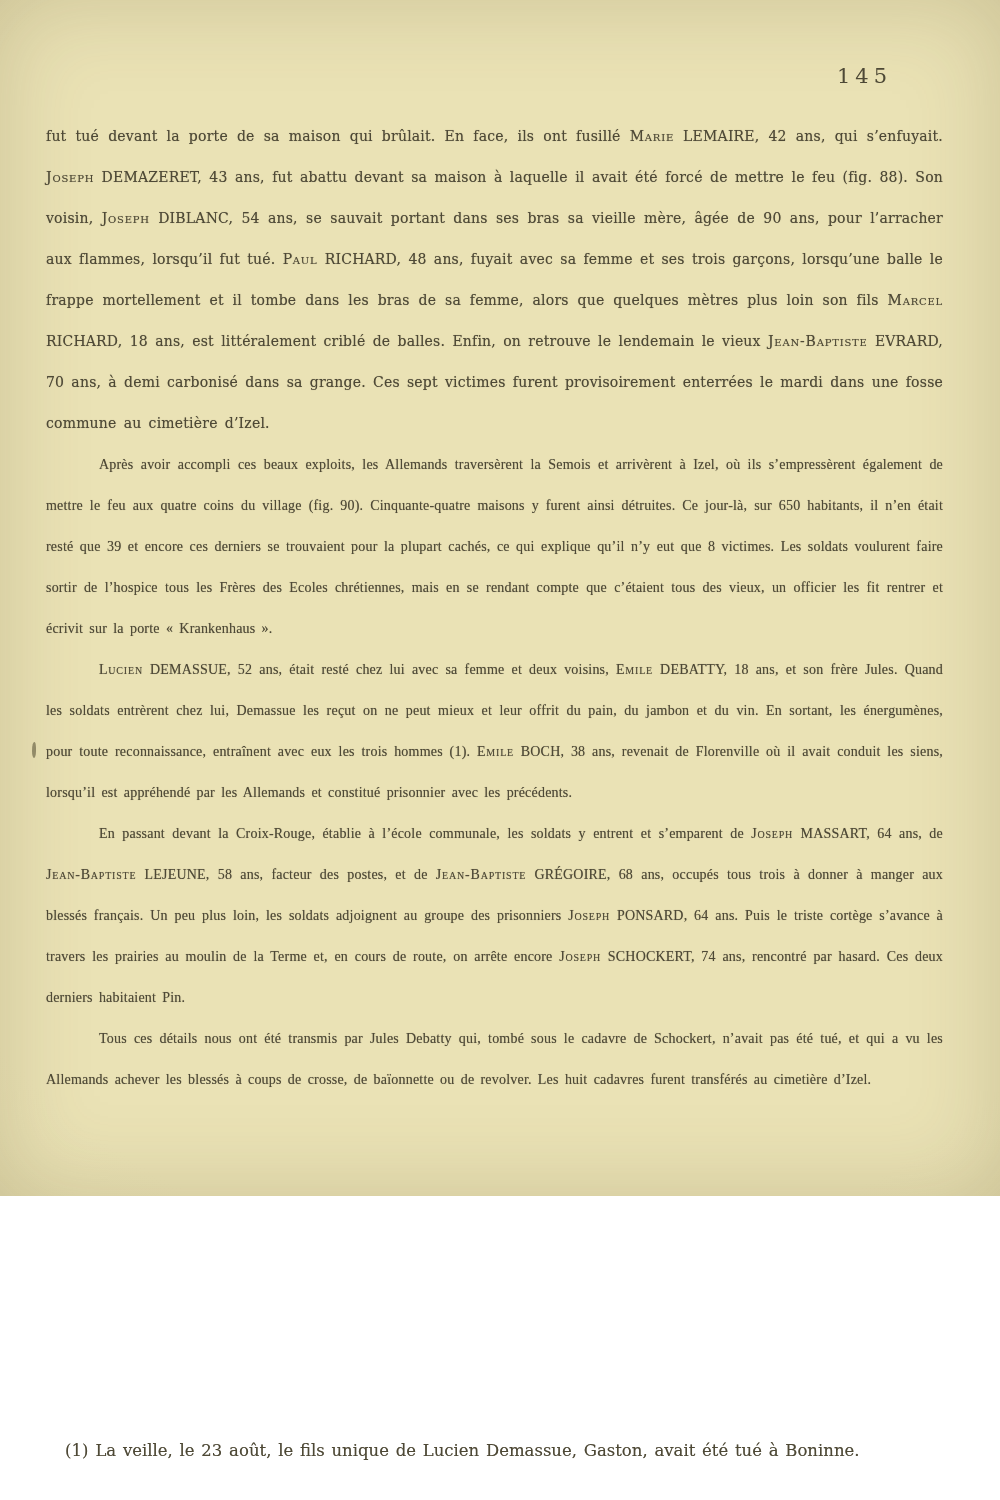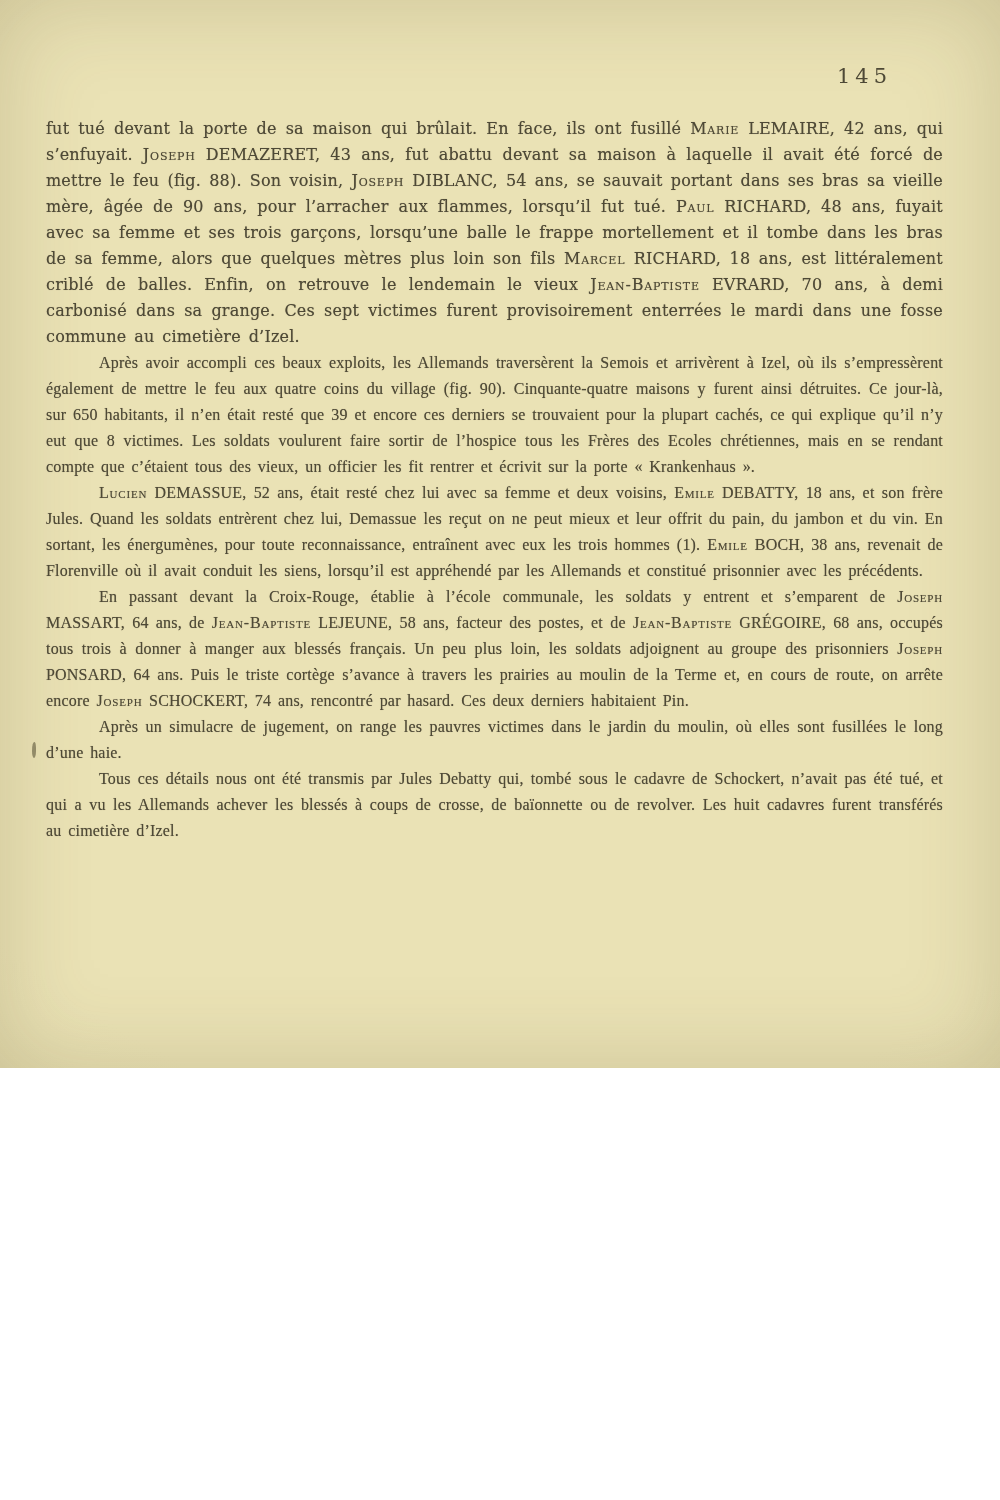--- a/index.html
+++ b/index.html
@@ -10,21 +10,21 @@
   html, body {
     margin: 0;
     padding: 0;
     width: 1000px;
     height: 1500px;
     overflow: hidden;
   }
   .page {
     position: relative;
     width: 1000px;
-    height: 1068px;
+    height: 1196px;
     background:
       radial-gradient(ellipse 130% 110% at 52% 46%,
         var(--paper) 55%,
         #e4dcae 80%,
         var(--paper-edge) 100%);
     box-shadow: inset 0 0 90px rgba(95, 84, 40, 0.22);
     color: var(--ink);
     font-family: "DejaVu Serif", "Liberation Serif", serif;
   }
   .page-number {
@@ -33,22 +33,22 @@
     right: 108px;
     font-size: 21px;
     letter-spacing: 5px;
     color: var(--ink);
   }
   .text-block {
     position: absolute;
     top: 116px;
     left: 46px;
     width: 897px;
-    font-size: 16px;
-    line-height: 26px;
+    font-size: 14px;
+    line-height: 41px;
     text-align: justify;
     word-spacing: 2.5px;
     letter-spacing: 0.2px;
     text-shadow: 0 0 0.7px rgba(78, 73, 54, 0.55);
   }
   .para {
     margin: 0;
   }
   .para.indent {
     text-indent: 53px;
@@ -87,19 +87,21 @@
 <body>
 
 <div class="page">
   <div class="page-number">145</div>
 
   <div class="text-block">
       <p class="para"><span>fut tué devant la porte de sa maison qui brûlait. En face, ils ont fusillé </span><span class="sc">Marie</span><span> LEMAIRE, 42 ans, qui s’enfuyait. </span><span class="sc">Joseph</span><span> DEMAZERET, 43 ans, fut abattu devant sa maison à laquelle il avait été forcé de mettre le feu (fig. 88). Son voisin, </span><span class="sc">Joseph</span><span> DIBLANC, 54 ans, se sauvait portant dans ses bras sa vieille mère, âgée de 90 ans, pour l’arracher aux flammes, lorsqu’il fut tué. </span><span class="sc">Paul</span><span> RICHARD, 48 ans, fuyait avec sa femme et ses trois garçons, lorsqu’une balle le frappe mortellement et il tombe dans les bras de sa femme, alors que quelques mètres plus loin son fils </span><span class="sc">Marcel</span><span> RICHARD, 18 ans, est littéralement criblé de balles. Enfin, on retrouve le lendemain le vieux </span><span class="sc">Jean-Baptiste</span><span> EVRARD, 70 ans, à demi carbonisé dans sa grange. Ces sept victimes furent provisoirement enterrées le mardi dans une fosse commune au cimetière d’Izel.</span></p>
       <p class="para indent"><span>Après avoir accompli ces beaux exploits, les Allemands traversèrent la Semois et arrivèrent à Izel, où ils s’empressèrent également de mettre le feu aux quatre coins du village (fig. 90). Cinquante-quatre maisons y furent ainsi détruites. Ce jour-là, sur 650 habitants, il n’en était resté que 39 et encore ces derniers se trouvaient pour la plupart cachés, ce qui explique qu’il n’y eut que 8 victimes. Les soldats voulurent faire sortir de l’hospice tous les Frères des Ecoles chrétiennes, mais en se rendant compte que c’étaient tous des vieux, un officier les fit rentrer et écrivit sur la porte « Krankenhaus ».</span></p>
       <p class="para indent"><span class="sc">Lucien</span><span> DEMASSUE, 52 ans, était resté chez lui avec sa femme et deux voisins, </span><span class="sc">Emile</span><span> DEBATTY, 18 ans, et son frère Jules. Quand les soldats entrèrent chez lui, Demassue les reçut on ne peut mieux et leur offrit du pain, du jambon et du vin. En sortant, les énergumènes, pour toute reconnaissance, entraînent avec eux les trois hommes (1). </span><span class="sc">Emile</span><span> BOCH, 38 ans, revenait de Florenville où il avait conduit les siens, lorsqu’il est appréhendé par les Allemands et constitué prisonnier avec les précédents.</span></p>
       <p class="para indent"><span>En passant devant la Croix-Rouge, établie à l’école communale, les soldats y entrent et s’emparent de </span><span class="sc">Joseph</span><span> MASSART, 64 ans, de </span><span class="sc">Jean-Baptiste</span><span> LEJEUNE, 58 ans, facteur des postes, et de </span><span class="sc">Jean-Baptiste</span><span> GRÉGOIRE, 68 ans, occupés tous trois à donner à manger aux blessés français. Un peu plus loin, les soldats adjoignent au groupe des prisonniers </span><span class="sc">Joseph</span><span> PONSARD, 64 ans. Puis le triste cortège s’avance à travers les prairies au moulin de la Terme et, en cours de route, on arrête encore </span><span class="sc">Joseph</span><span> SCHOCKERT, 74 ans, rencontré par hasard. Ces deux derniers habitaient Pin.</span></p>
-      <p class="para indent"><span>Après un simulacre de jugement, on range les pauvres victimes dans le jardin du moulin, où elles sont fusillées le long d’une haie.</span></p>
       <p class="para indent"><span>Tous ces détails nous ont été transmis par Jules Debatty qui, tombé sous le cadavre de Schockert, n’avait pas été tué, et qui a vu les Allemands achever les blessés à coups de crosse, de baïonnette ou de revolver. Les huit cadavres furent transférés au cimetière d’Izel.</span></p>
     </div>
 
   <div class="scan-artifact"></div>
 
+  <div class="footnote">
+    <span class="footnote-marker">(1)</span><span>La veille, le 23 août, le fils unique de Lucien Demassue, Gaston, avait été tué à Boninne.</span>
+  </div>
 </div>
 
 </body></html>

